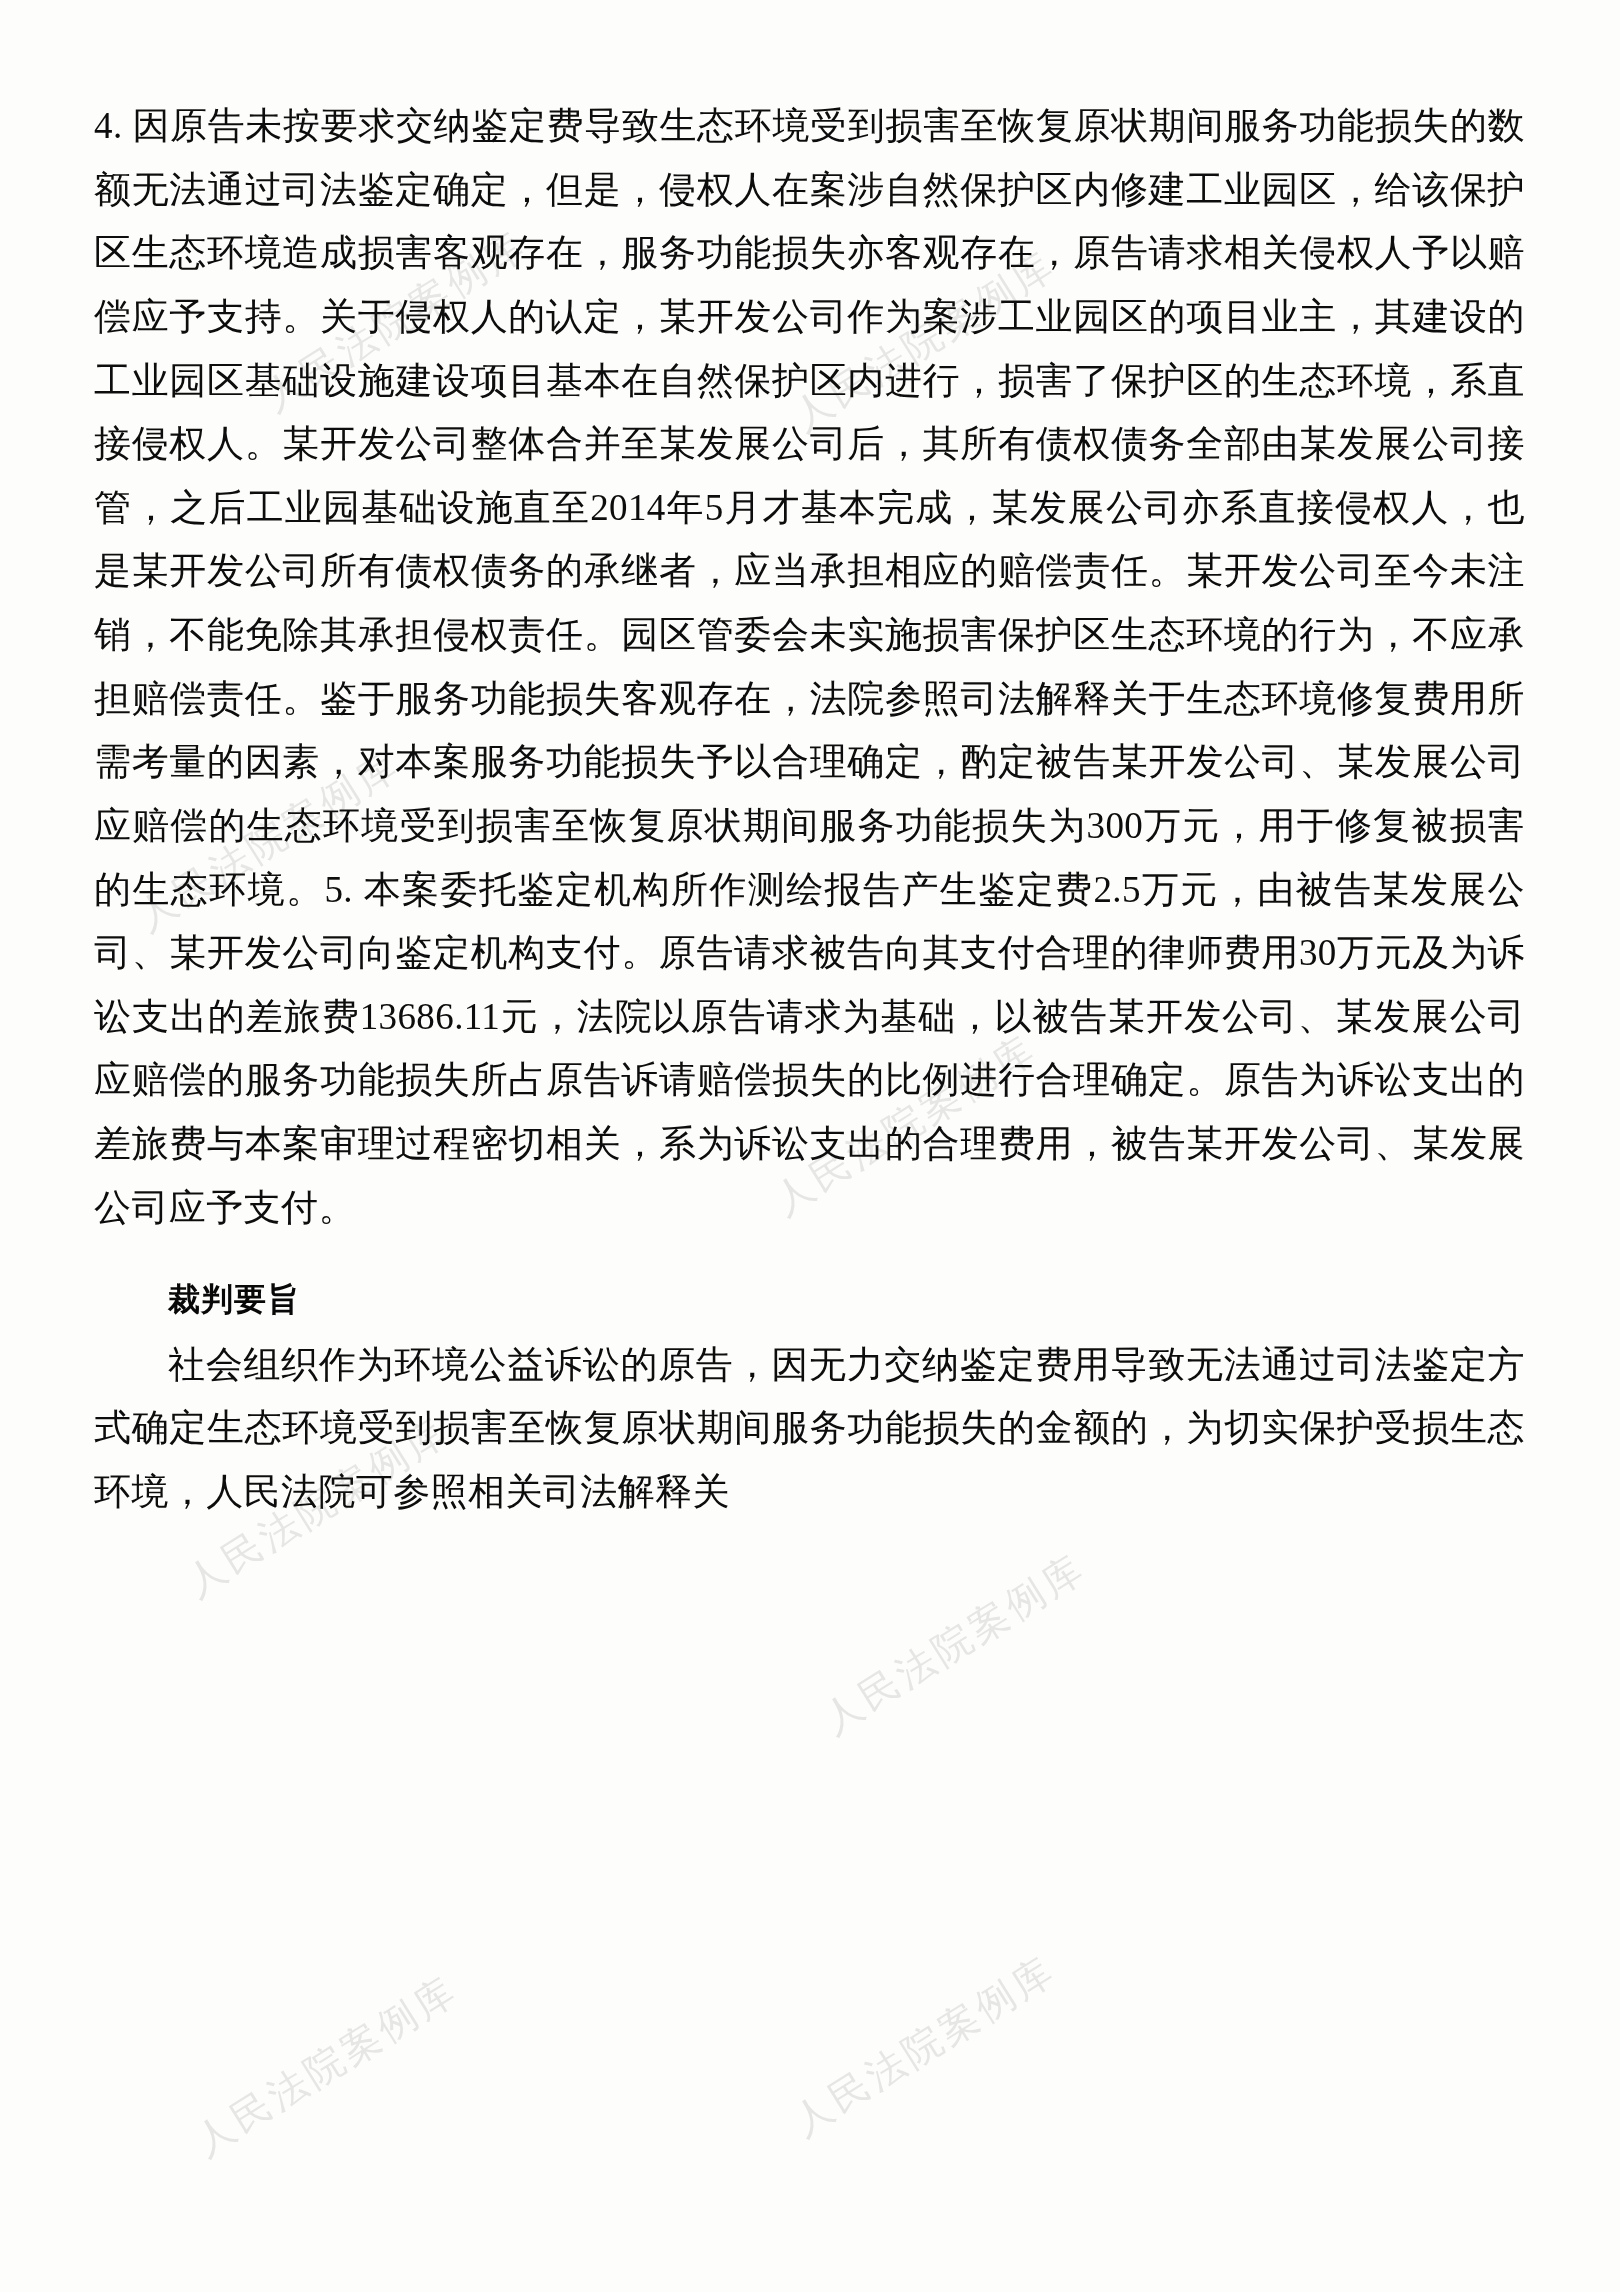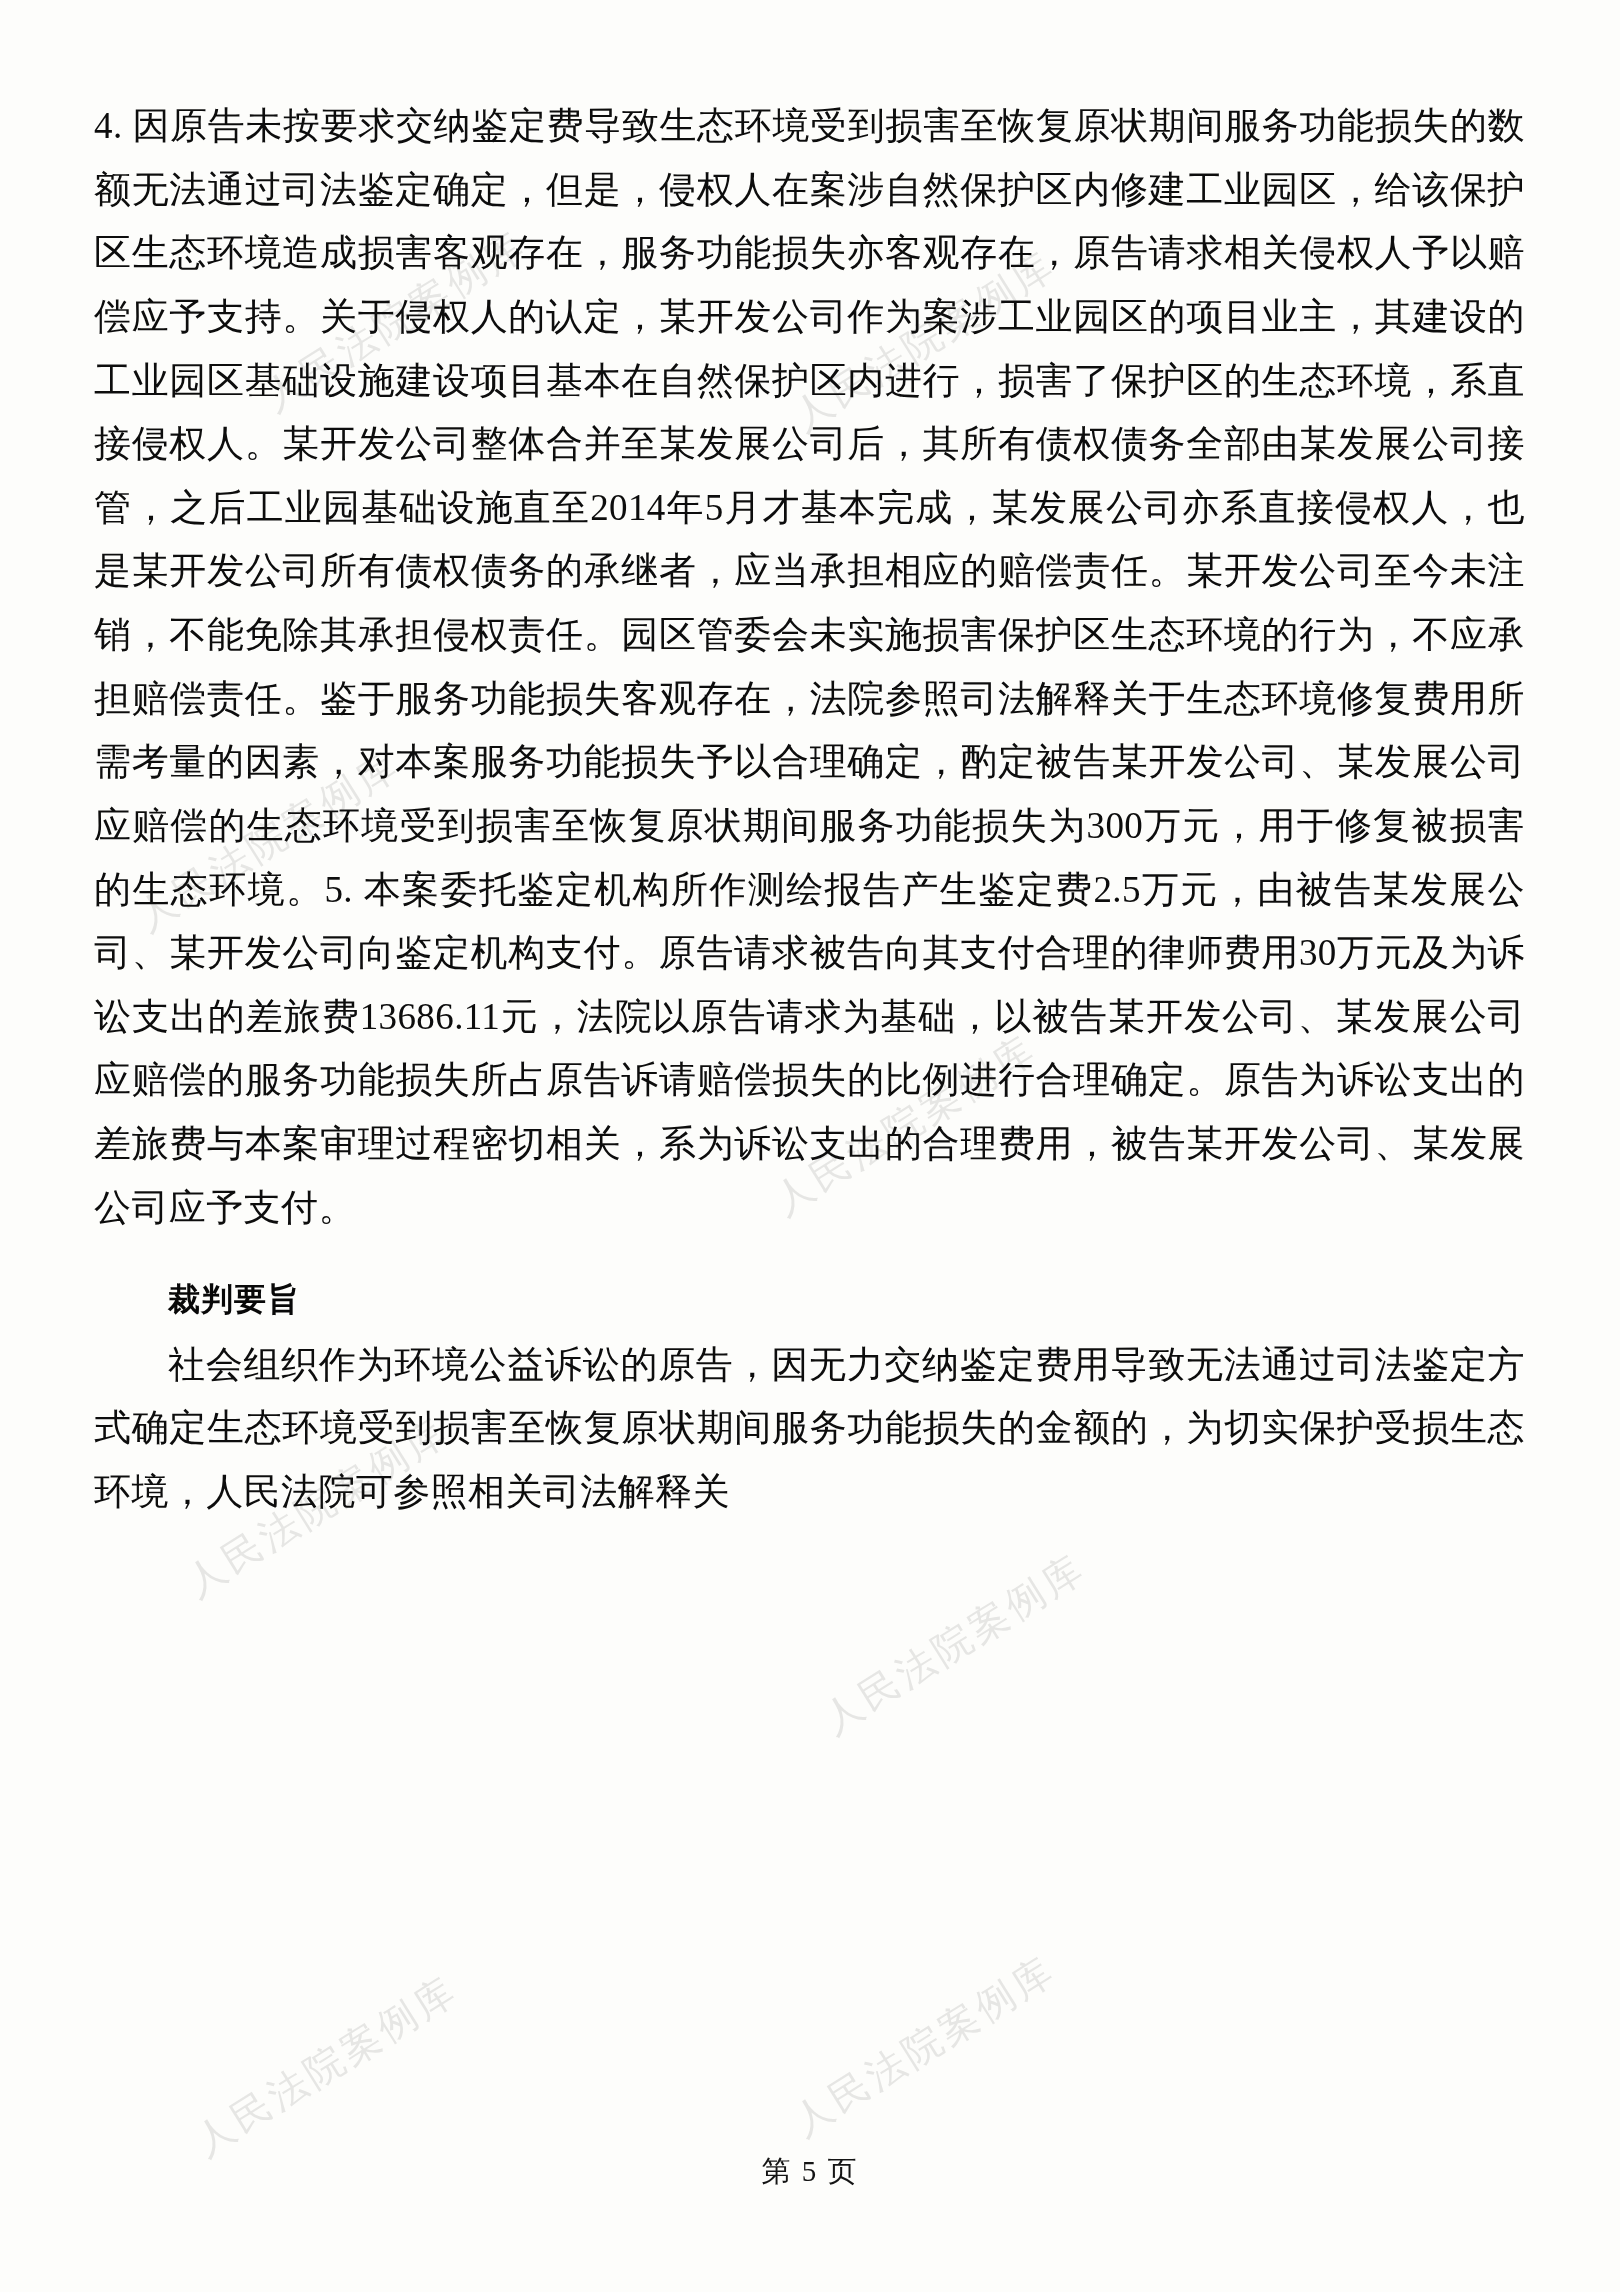--- a/index.html
+++ b/index.html
@@ -95,15 +95,14 @@
   <div class="wm wm-8">人民法院案例库</div>
 
   <div class="content">
     <p class="para first">4. 因原告未按要求交纳鉴定费导致生态环境受到损害至恢复原状期间服务功能损失的数额无法通过司法鉴定确定，但是，侵权人在案涉自然保护区内修建工业园区，给该保护区生态环境造成损害客观存在，服务功能损失亦客观存在，原告请求相关侵权人予以赔偿应予支持。关于侵权人的认定，某开发公司作为案涉工业园区的项目业主，其建设的工业园区基础设施建设项目基本在自然保护区内进行，损害了保护区的生态环境，系直接侵权人。某开发公司整体合并至某发展公司后，其所有债权债务全部由某发展公司接管，之后工业园基础设施直至2014年5月才基本完成，某发展公司亦系直接侵权人，也是某开发公司所有债权债务的承继者，应当承担相应的赔偿责任。某开发公司至今未注销，不能免除其承担侵权责任。园区管委会未实施损害保护区生态环境的行为，不应承担赔偿责任。鉴于服务功能损失客观存在，法院参照司法解释关于生态环境修复费用所需考量的因素，对本案服务功能损失予以合理确定，酌定被告某开发公司、某发展公司应赔偿的生态环境受到损害至恢复原状期间服务功能损失为300万元，用于修复被损害的生态环境。5. 本案委托鉴定机构所作测绘报告产生鉴定费2.5万元，由被告某发展公司、某开发公司向鉴定机构支付。原告请求被告向其支付合理的律师费用30万元及为诉讼支出的差旅费13686.11元，法院以原告请求为基础，以被告某开发公司、某发展公司应赔偿的服务功能损失所占原告诉请赔偿损失的比例进行合理确定。原告为诉讼支出的差旅费与本案审理过程密切相关，系为诉讼支出的合理费用，被告某开发公司、某发展公司应予支付。</p>
 
     <h2 class="section-title">裁判要旨</h2>
 
     <p class="para indent">社会组织作为环境公益诉讼的原告，因无力交纳鉴定费用导致无法通过司法鉴定方式确定生态环境受到损害至恢复原状期间服务功能损失的金额的，为切实保护受损生态环境，人民法院可参照相关司法解释关</p>
   </div>
 
-  <div class="footer">第 5 页</div>
 </div>
 
 
 </body></html>

